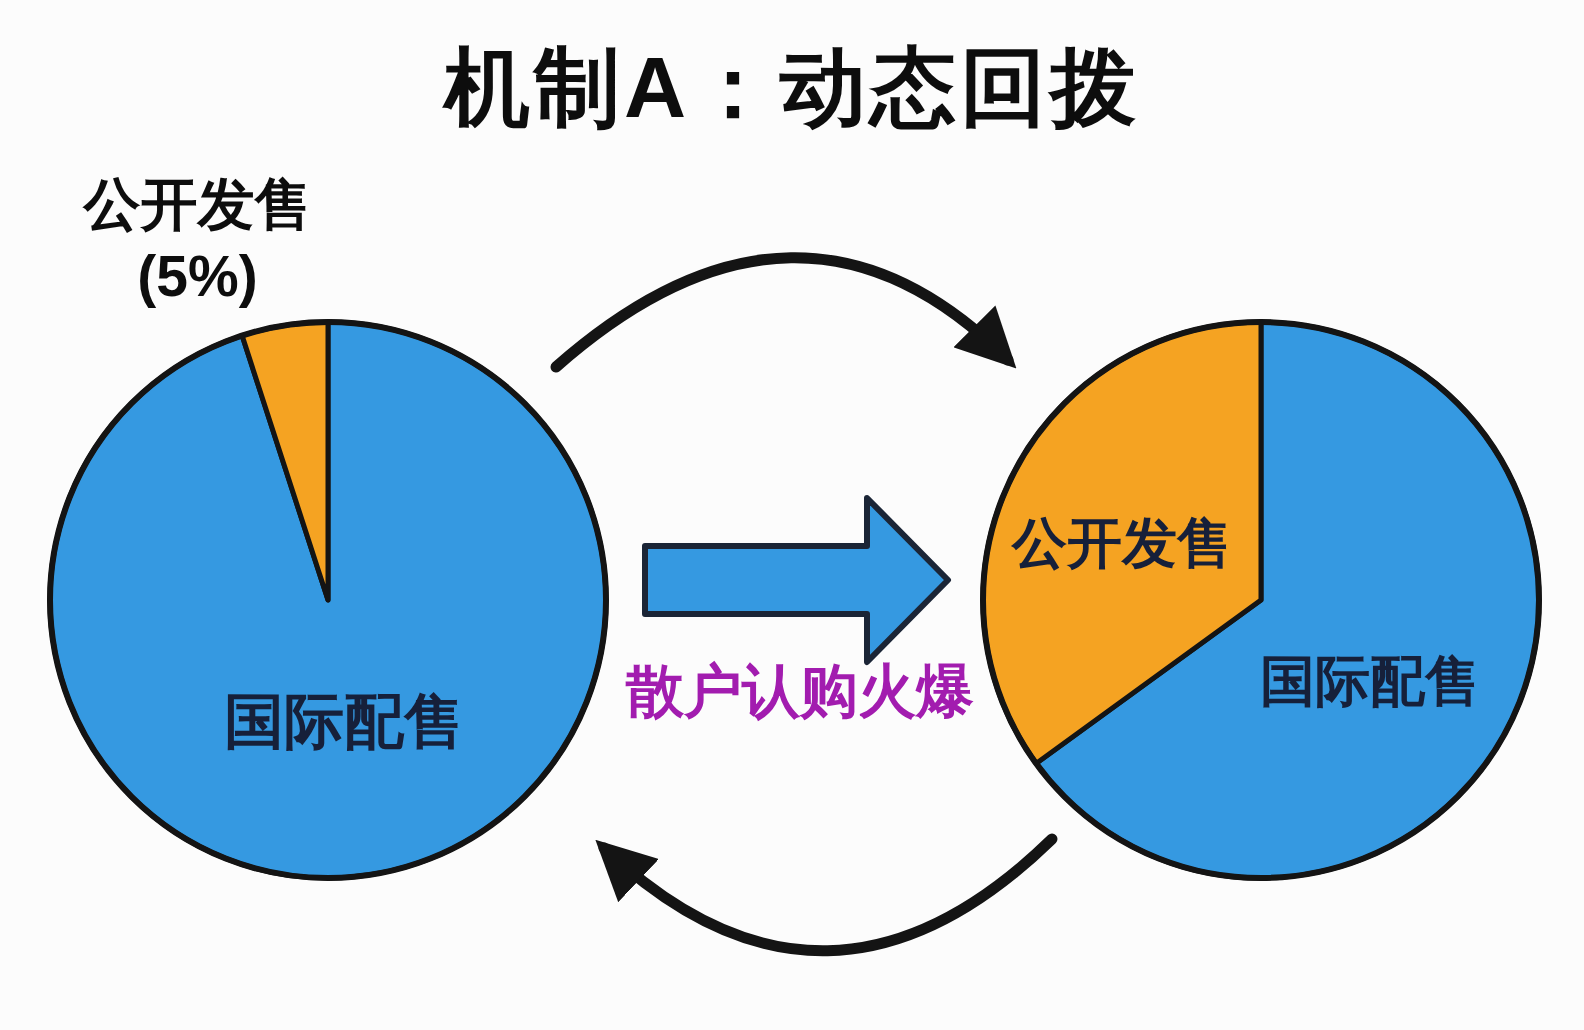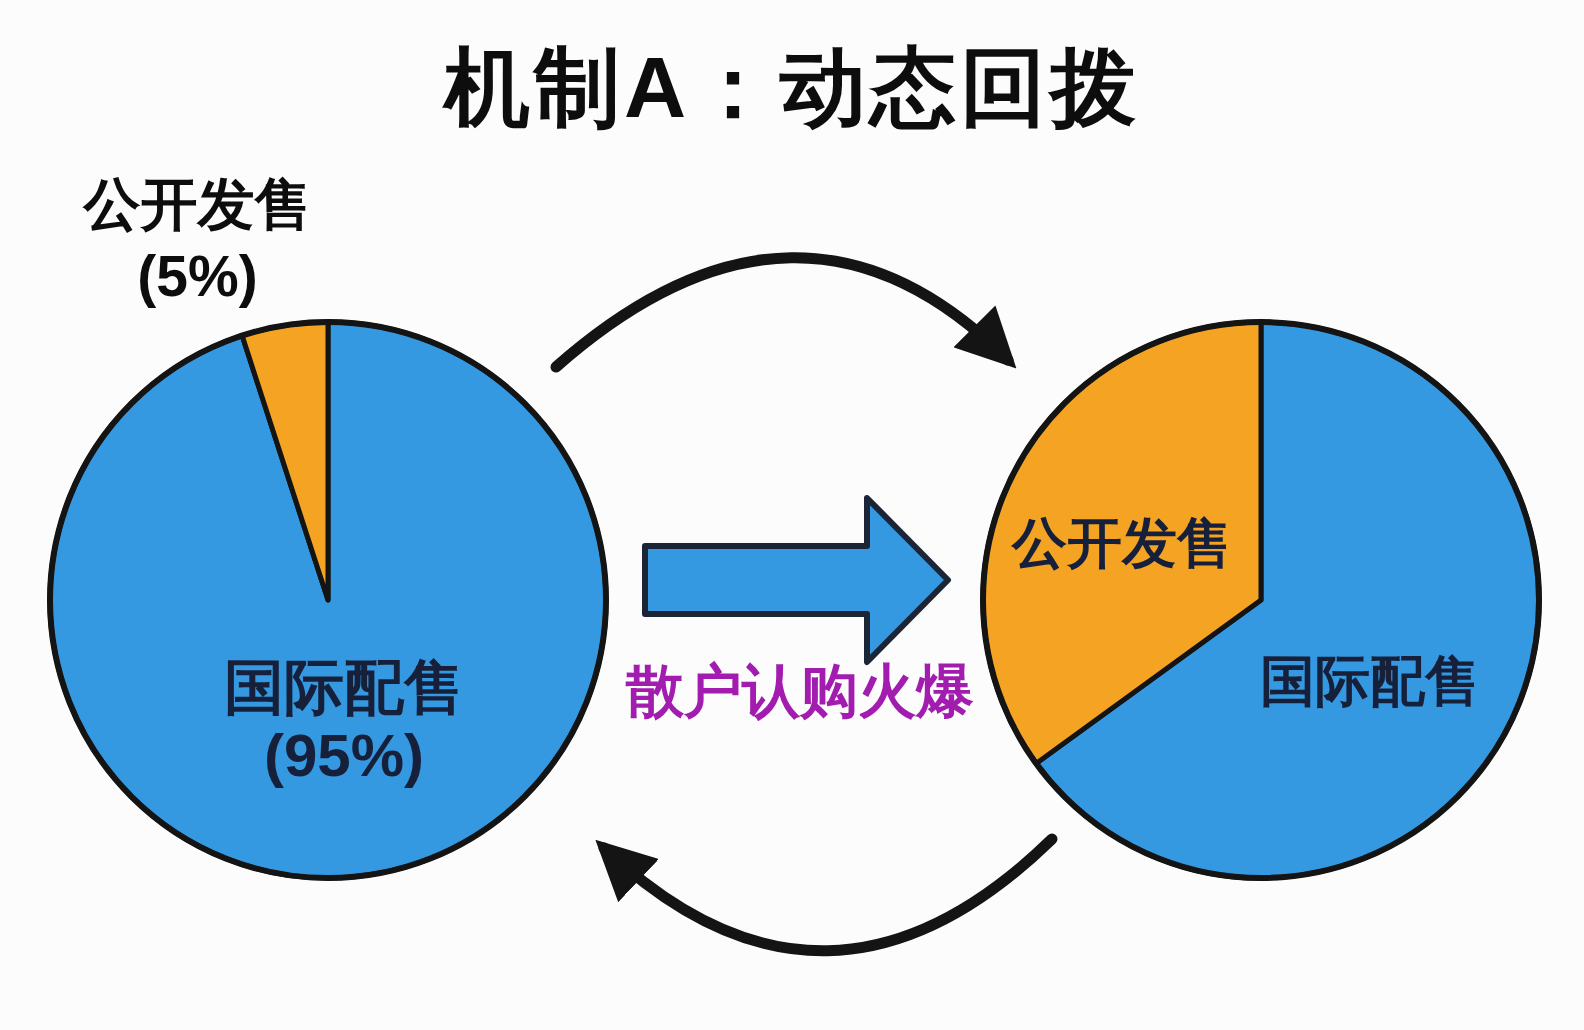--- a/index.html
+++ b/index.html
@@ -72,21 +72,20 @@
 
     <polygon points="645,546 867,546 867,498 948,580 867,662 867,614 645,614" fill="#3599e1" stroke="#1b2536" stroke-width="6" stroke-linejoin="round"></polygon>
 
     <path d="M 556 367 Q 800 152 1008 360" fill="none" stroke="#141414" stroke-width="11" stroke-linecap="round" marker-end="url(#ah)"></path>
 
     <path d="M 1052 839 Q 827 1058 604 848" fill="none" stroke="#141414" stroke-width="11" stroke-linecap="round" marker-end="url(#ah)"></path>
   </svg>
 
   <div class="pie-label left-inner">
     <div>国际配售</div>
-    <div>(95%)</div>
   </div>
 
   <div class="pie-label right-orange">
     <div>公开发售</div>
   </div>
 
   <div class="pie-label right-blue">
     <div>国际配售</div>
   </div>
 

